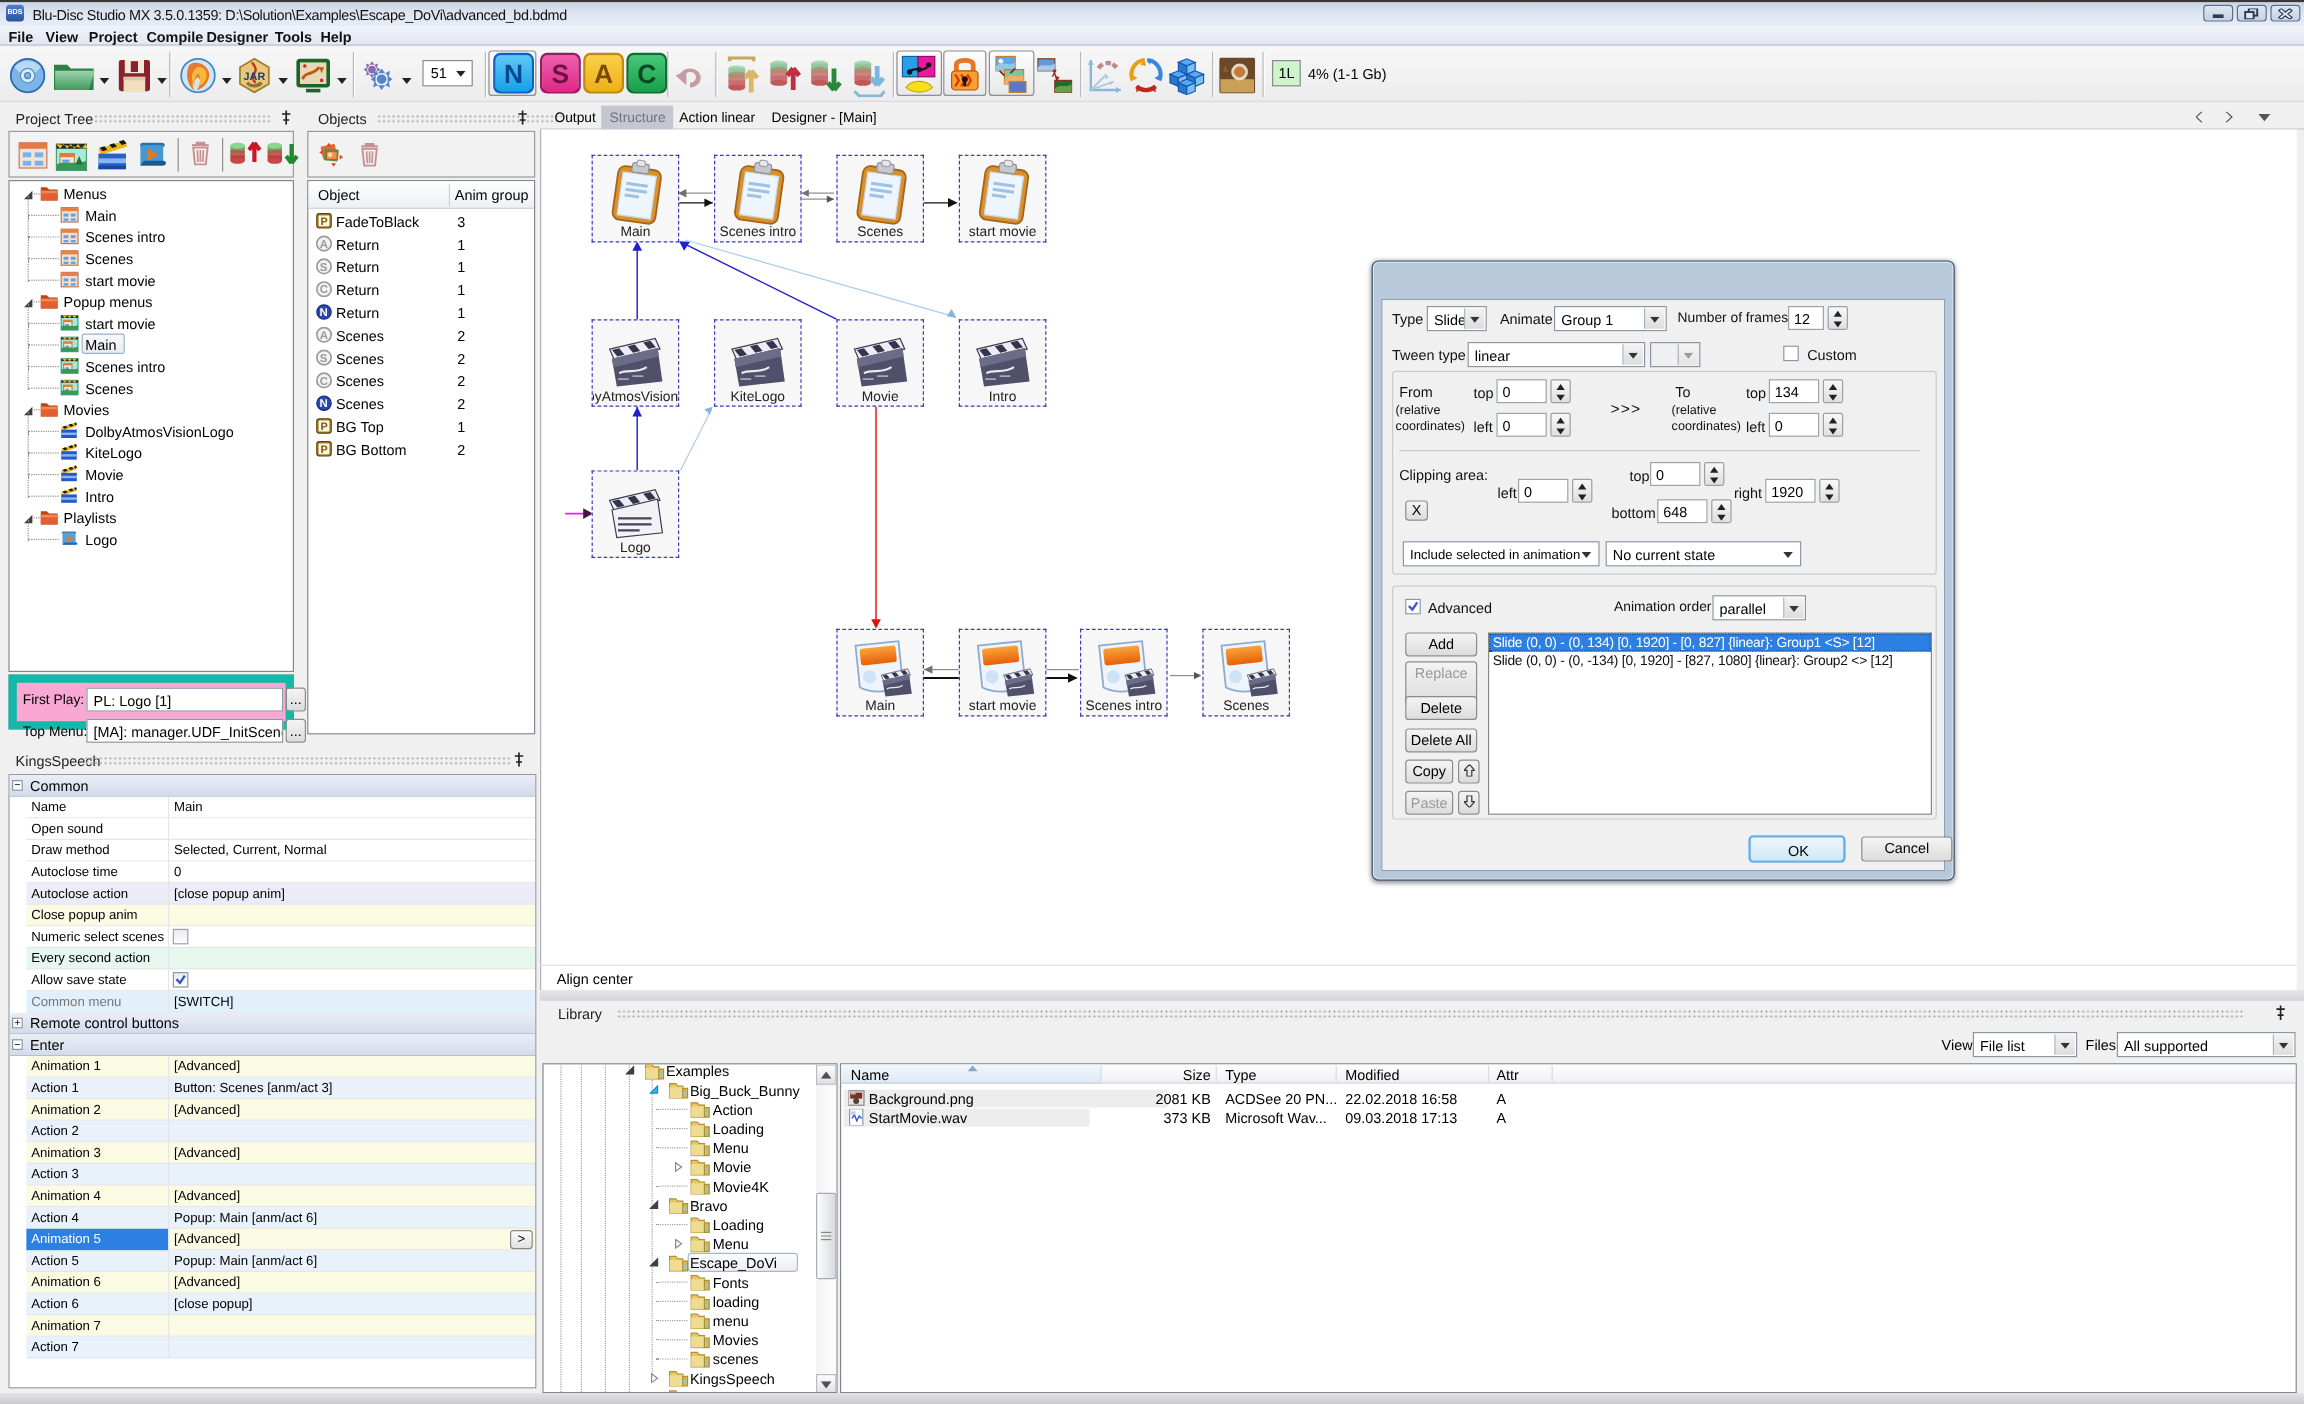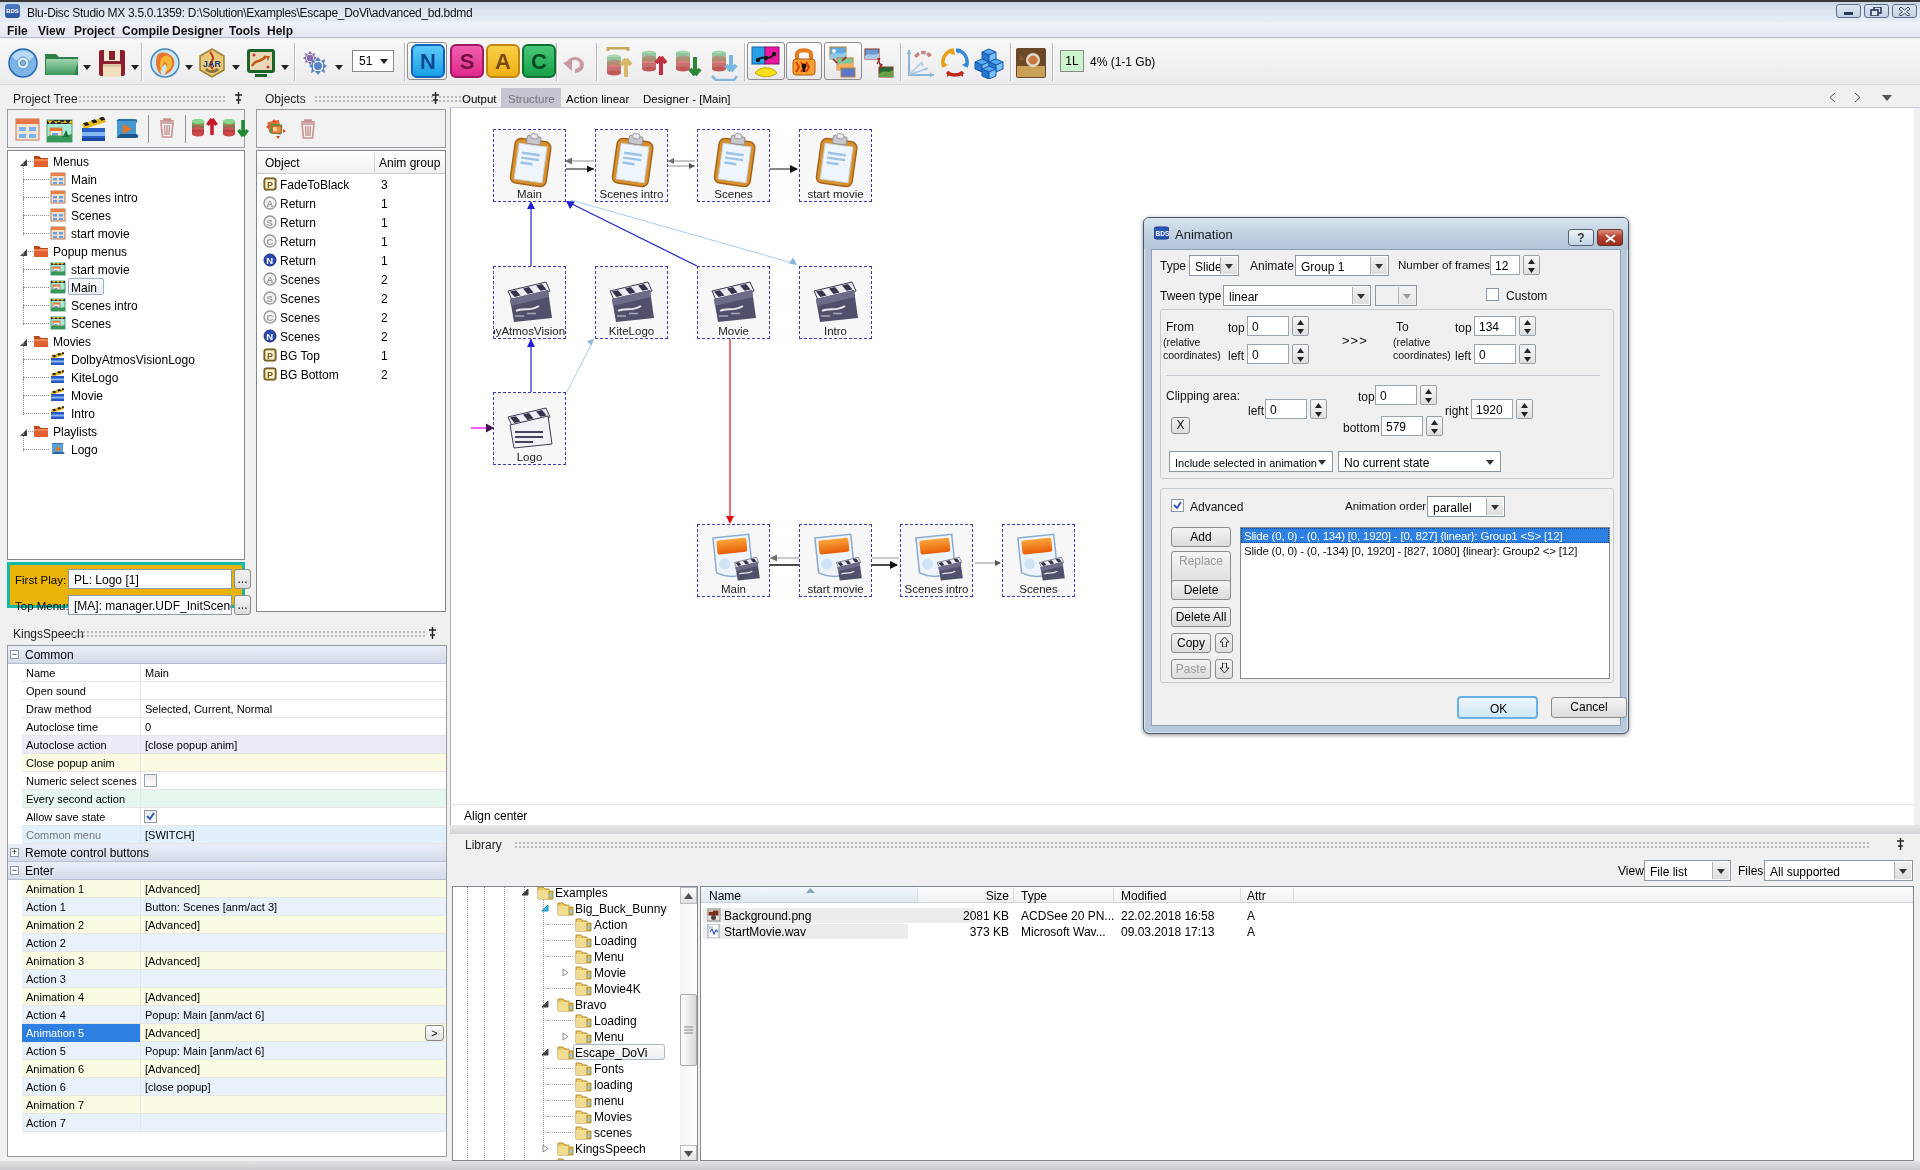--- a/index.html
+++ b/index.html
@@ -544,21 +544,21 @@
       <use href="#folder16"></use>
     </svg>
     <span class="ti" style="left:45px;top:274px">Playlists</span>
     <div class="abs" style="left:15px;top:282px;width:1px;height:18px;border-left:1px dotted #909090"></div>
     <div class="abs" style="left:15px;top:298px;width:26px;height:1px;border-top:1px dotted #909090"></div>
     <svg class="abs" width="16" height="16" style="left:42px;top:290px">
       <use href="#plist16"></use>
     </svg>
     <span class="ti" style="left:63px;top:292px">Logo</span>
   </div>
-<div class="abs" id="fpbox" style="left:7px;top:562px;width:238px;height:46px;border:3px solid #14b8a6;background:#eab308">
+<div class="abs" id="fpbox" style="left:7px;top:562px;width:238px;height:46px;border:7px solid #14b8a6;background:#f9a8d4">
   <span class="abs" style="left:5px;top:9px;font-size:11.5px;white-space:nowrap">First Play:</span>
   <div class="abs" style="left:58px;top:4px;width:164px;height:20px;background:#fff;border:1px solid #8a98a8">
       <span class="abs" style="left:5px;top:3px;font-size:12px;white-space:nowrap">PL: Logo [1]</span>
     </div>
   <div class="abs dbtn" style="left:224px;top:4px;width:17px;height:20px;line-height:18px">...</div>
   <span class="abs" style="left:5px;top:35px;font-size:11.5px;white-space:nowrap">Top Menu:</span>
   <div class="abs" style="left:58px;top:30px;width:164px;height:20px;background:#fff;border:1px solid #8a98a8;overflow:hidden">
       <span class="abs" style="left:5px;top:3px;font-size:12px;white-space:nowrap">[MA]: manager.UDF_InitScenes</span>
     </div>
   <div class="abs dbtn" style="left:224px;top:30px;width:17px;height:20px;line-height:18px">...</div>
@@ -1193,31 +1193,20 @@
     </svg>
   <span class="fl" style="left:23px;top:38px">StartMovie.wav</span>
   <span class="fl" style="left:266px;top:38px;text-align:right;width:42px;position:absolute">373 KB</span>
   <span class="fl" style="left:320px;top:38px">Microsoft Wav...</span>
   <span class="fl" style="left:420px;top:38px">09.03.2018 17:13</span>
   <span class="fl" style="left:546px;top:38px">A</span>
 </div>
 <div class="abs" style="left:0;top:1161px;width:1920px;height:9px;background:linear-gradient(#e2e2e6,#c9c9cf)"></div>
 
 <div class="abs" id="dlg">
-  <div id="dlgtitle">
-    <svg class="abs" width="15" height="14" style="left:10px;top:8px">
-        <rect x="0" y="1" width="15" height="12" rx="2.5" fill="#2858b8" stroke="#183878"></rect>
-        <text x="1.5" y="10" font-size="6.5" font-weight="bold" fill="#fff" font-family="Liberation Sans">BDS</text>
-      </svg>
-    <span class="abs" style="left:31px;top:9px;font-size:13px;color:#151a22">Animation</span>
-    <div class="abs" style="left:424px;top:11px;width:26px;height:17px;border:1px solid #58606e;border-radius:3px;background:linear-gradient(#eef4fa,#c0d4e6);text-align:center;font-size:12px;font-weight:bold;color:#333;line-height:16px">?</div>
-    <div class="abs" style="left:453px;top:11px;width:26px;height:17px;border:1px solid #5e3730;border-radius:3px;background:linear-gradient(#e09080,#b84030 45%,#9c2e20);text-align:center"><svg width="11" height="9" style="margin-top:4px">
-          <path d="M1 1 L10 8 M10 1 L1 8" stroke="#fff" stroke-width="2"></path>
-        </svg></div>
-  </div>
   <div id="dlgclient">
     <span class="dlbl" style="left:8px;top:9px">Type</span>
     <div class="cmb" style="left:37px;top:5px;width:50px">
         <span class="t">Slide</span>
         <span class="a">
           <svg width="9" height="6" style="position:absolute;left:4px;top:7px">
             <path d="M0 0 h8 l-4 5Z" fill="#333"></path>
           </svg>
         </span>
       </div>
@@ -1324,21 +1313,21 @@
         <span class="v">0</span>
       </div>
     <div class="spinbtn" style="left:268px;top:135px">
         <svg width="9" height="14" style="position:absolute;left:3px;top:3px">
           <path d="M4.5 0 L8 5 L1 5Z" fill="#222"></path>
           <path d="M4.5 14 L8 9 L1 9Z" fill="#222"></path>
         </svg>
       </div>
     <span class="dlbl" style="left:191px;top:171px">bottom</span>
     <div class="spin" style="left:229px;top:166px;width:42px">
-        <span class="v">579</span>
+        <span class="v">648</span>
       </div>
     <div class="spinbtn" style="left:274px;top:166px">
         <svg width="9" height="14" style="position:absolute;left:3px;top:3px">
           <path d="M4.5 0 L8 5 L1 5Z" fill="#222"></path>
           <path d="M4.5 14 L8 9 L1 9Z" fill="#222"></path>
         </svg>
       </div>
     <span class="dlbl" style="left:293px;top:154px">right</span>
     <div class="spin" style="left:319px;top:149px;width:42px">
         <span class="v">1920</span>

